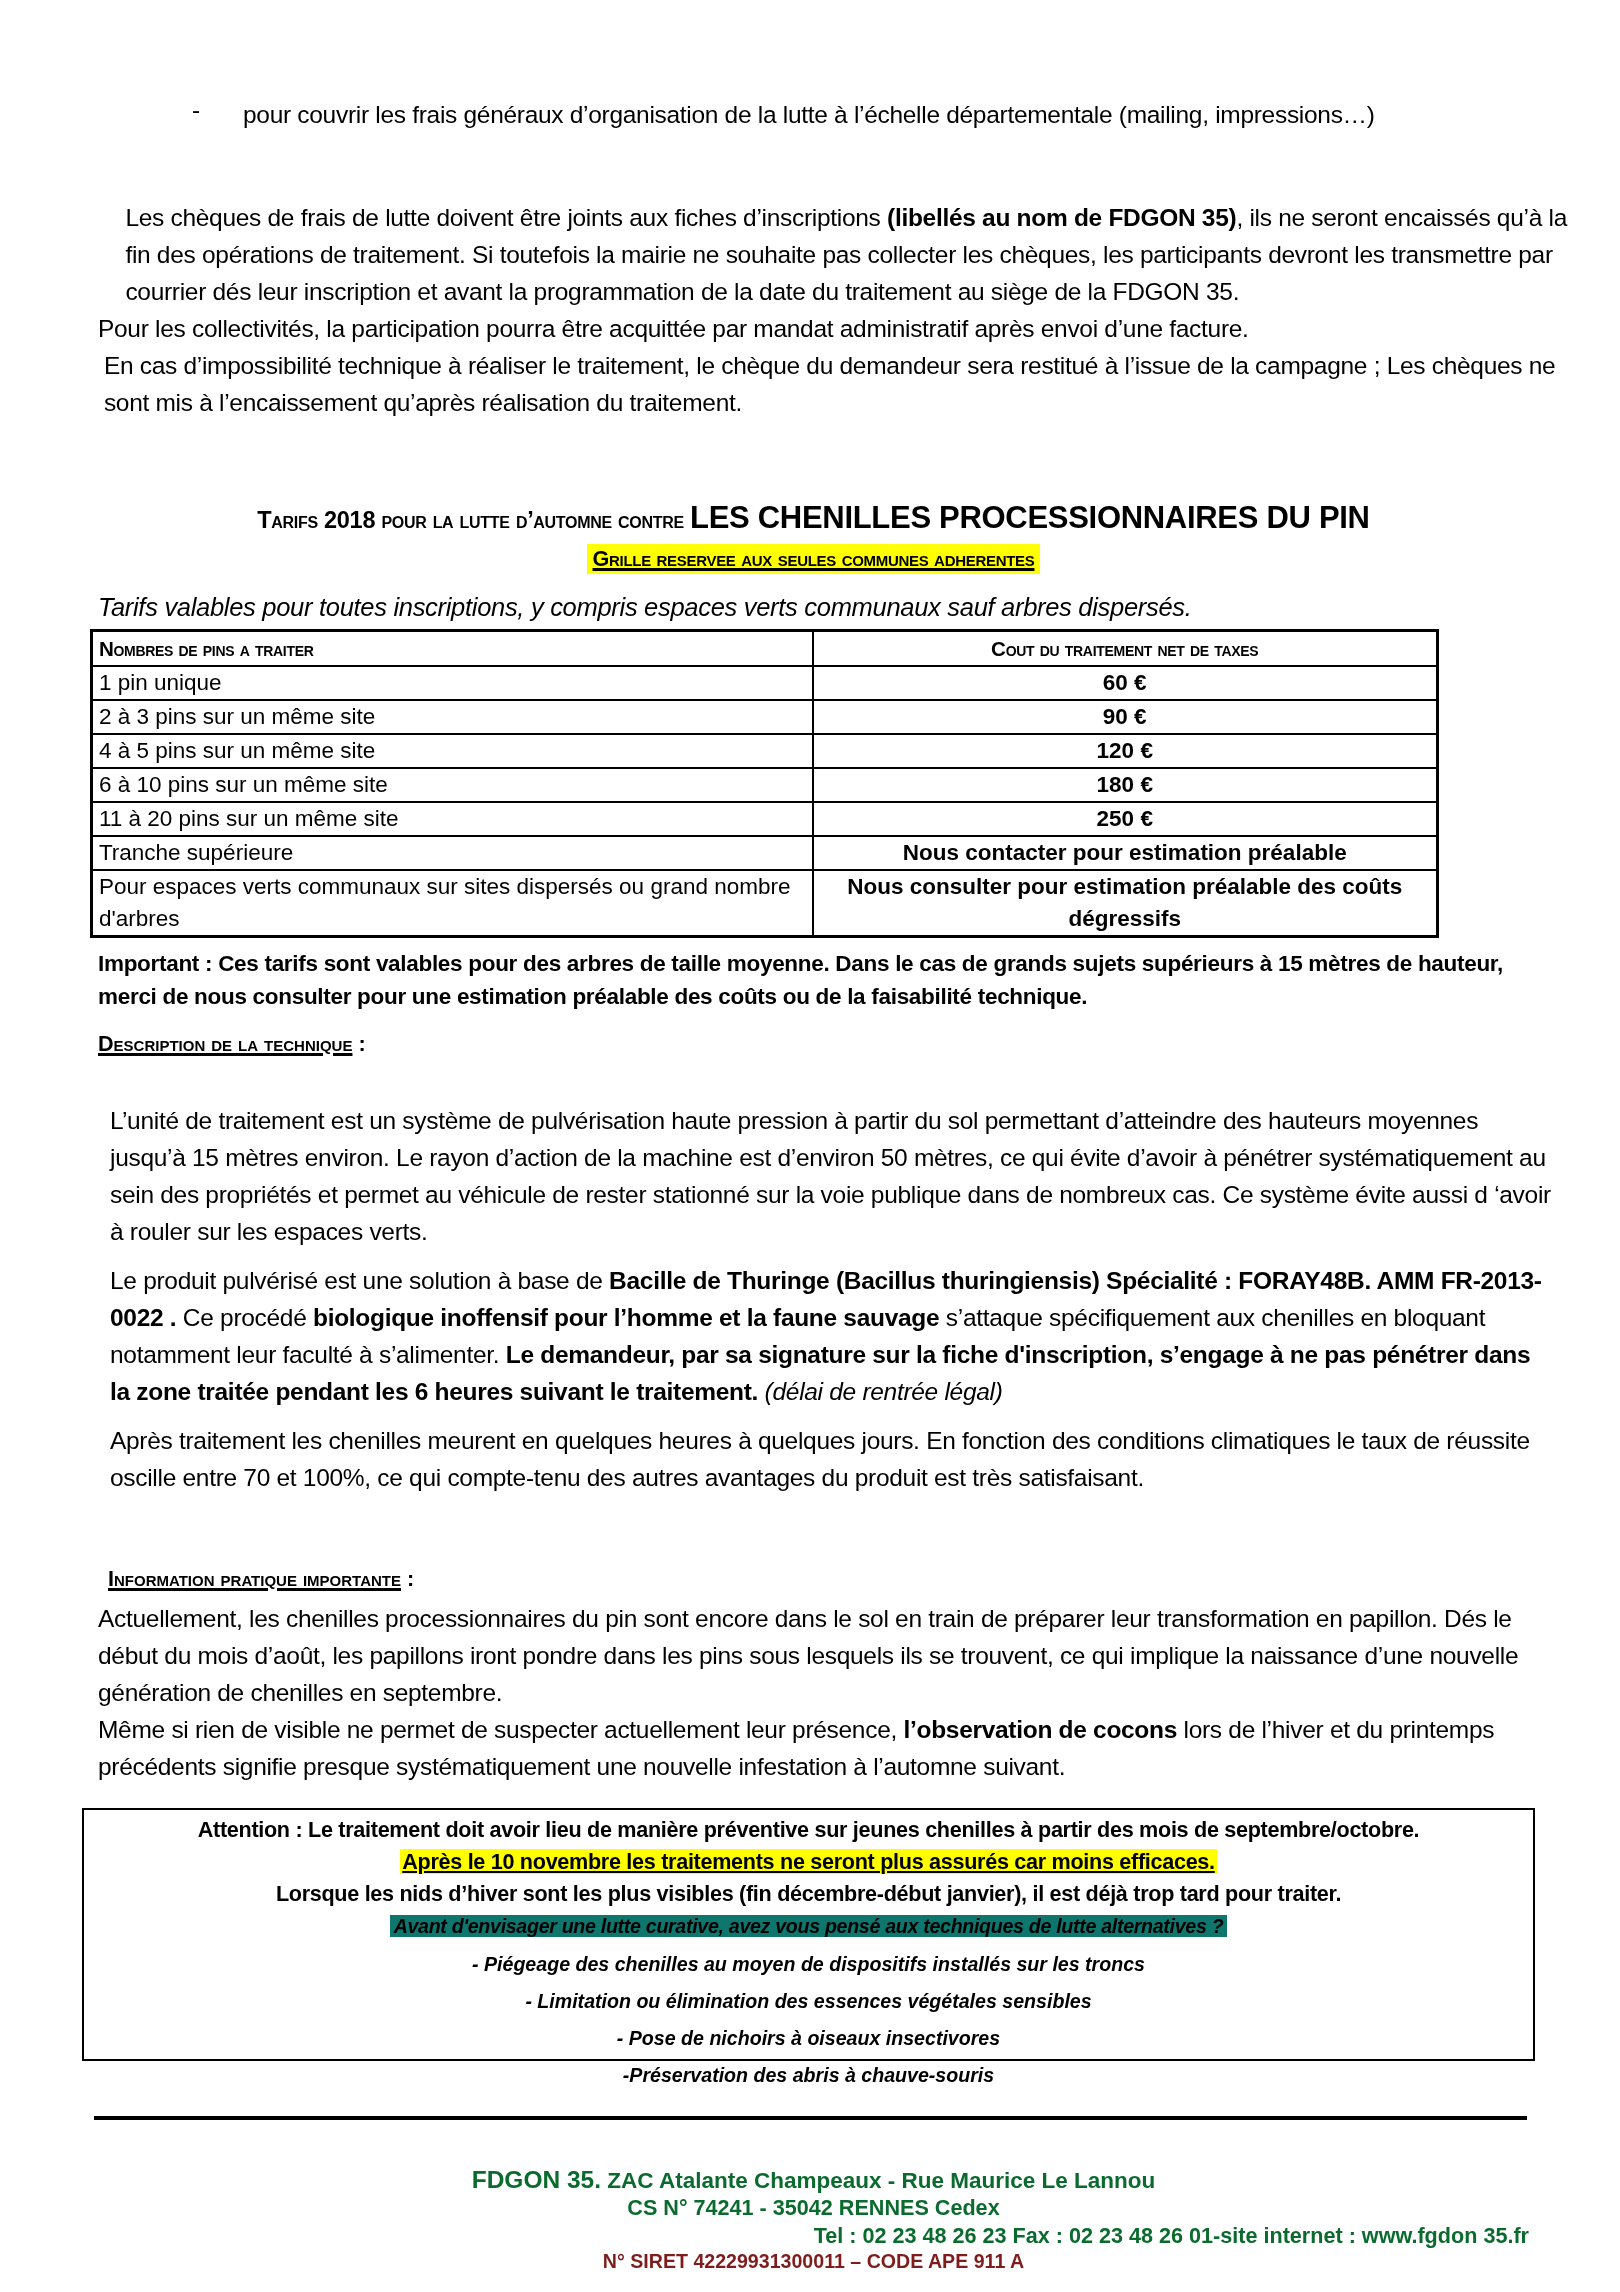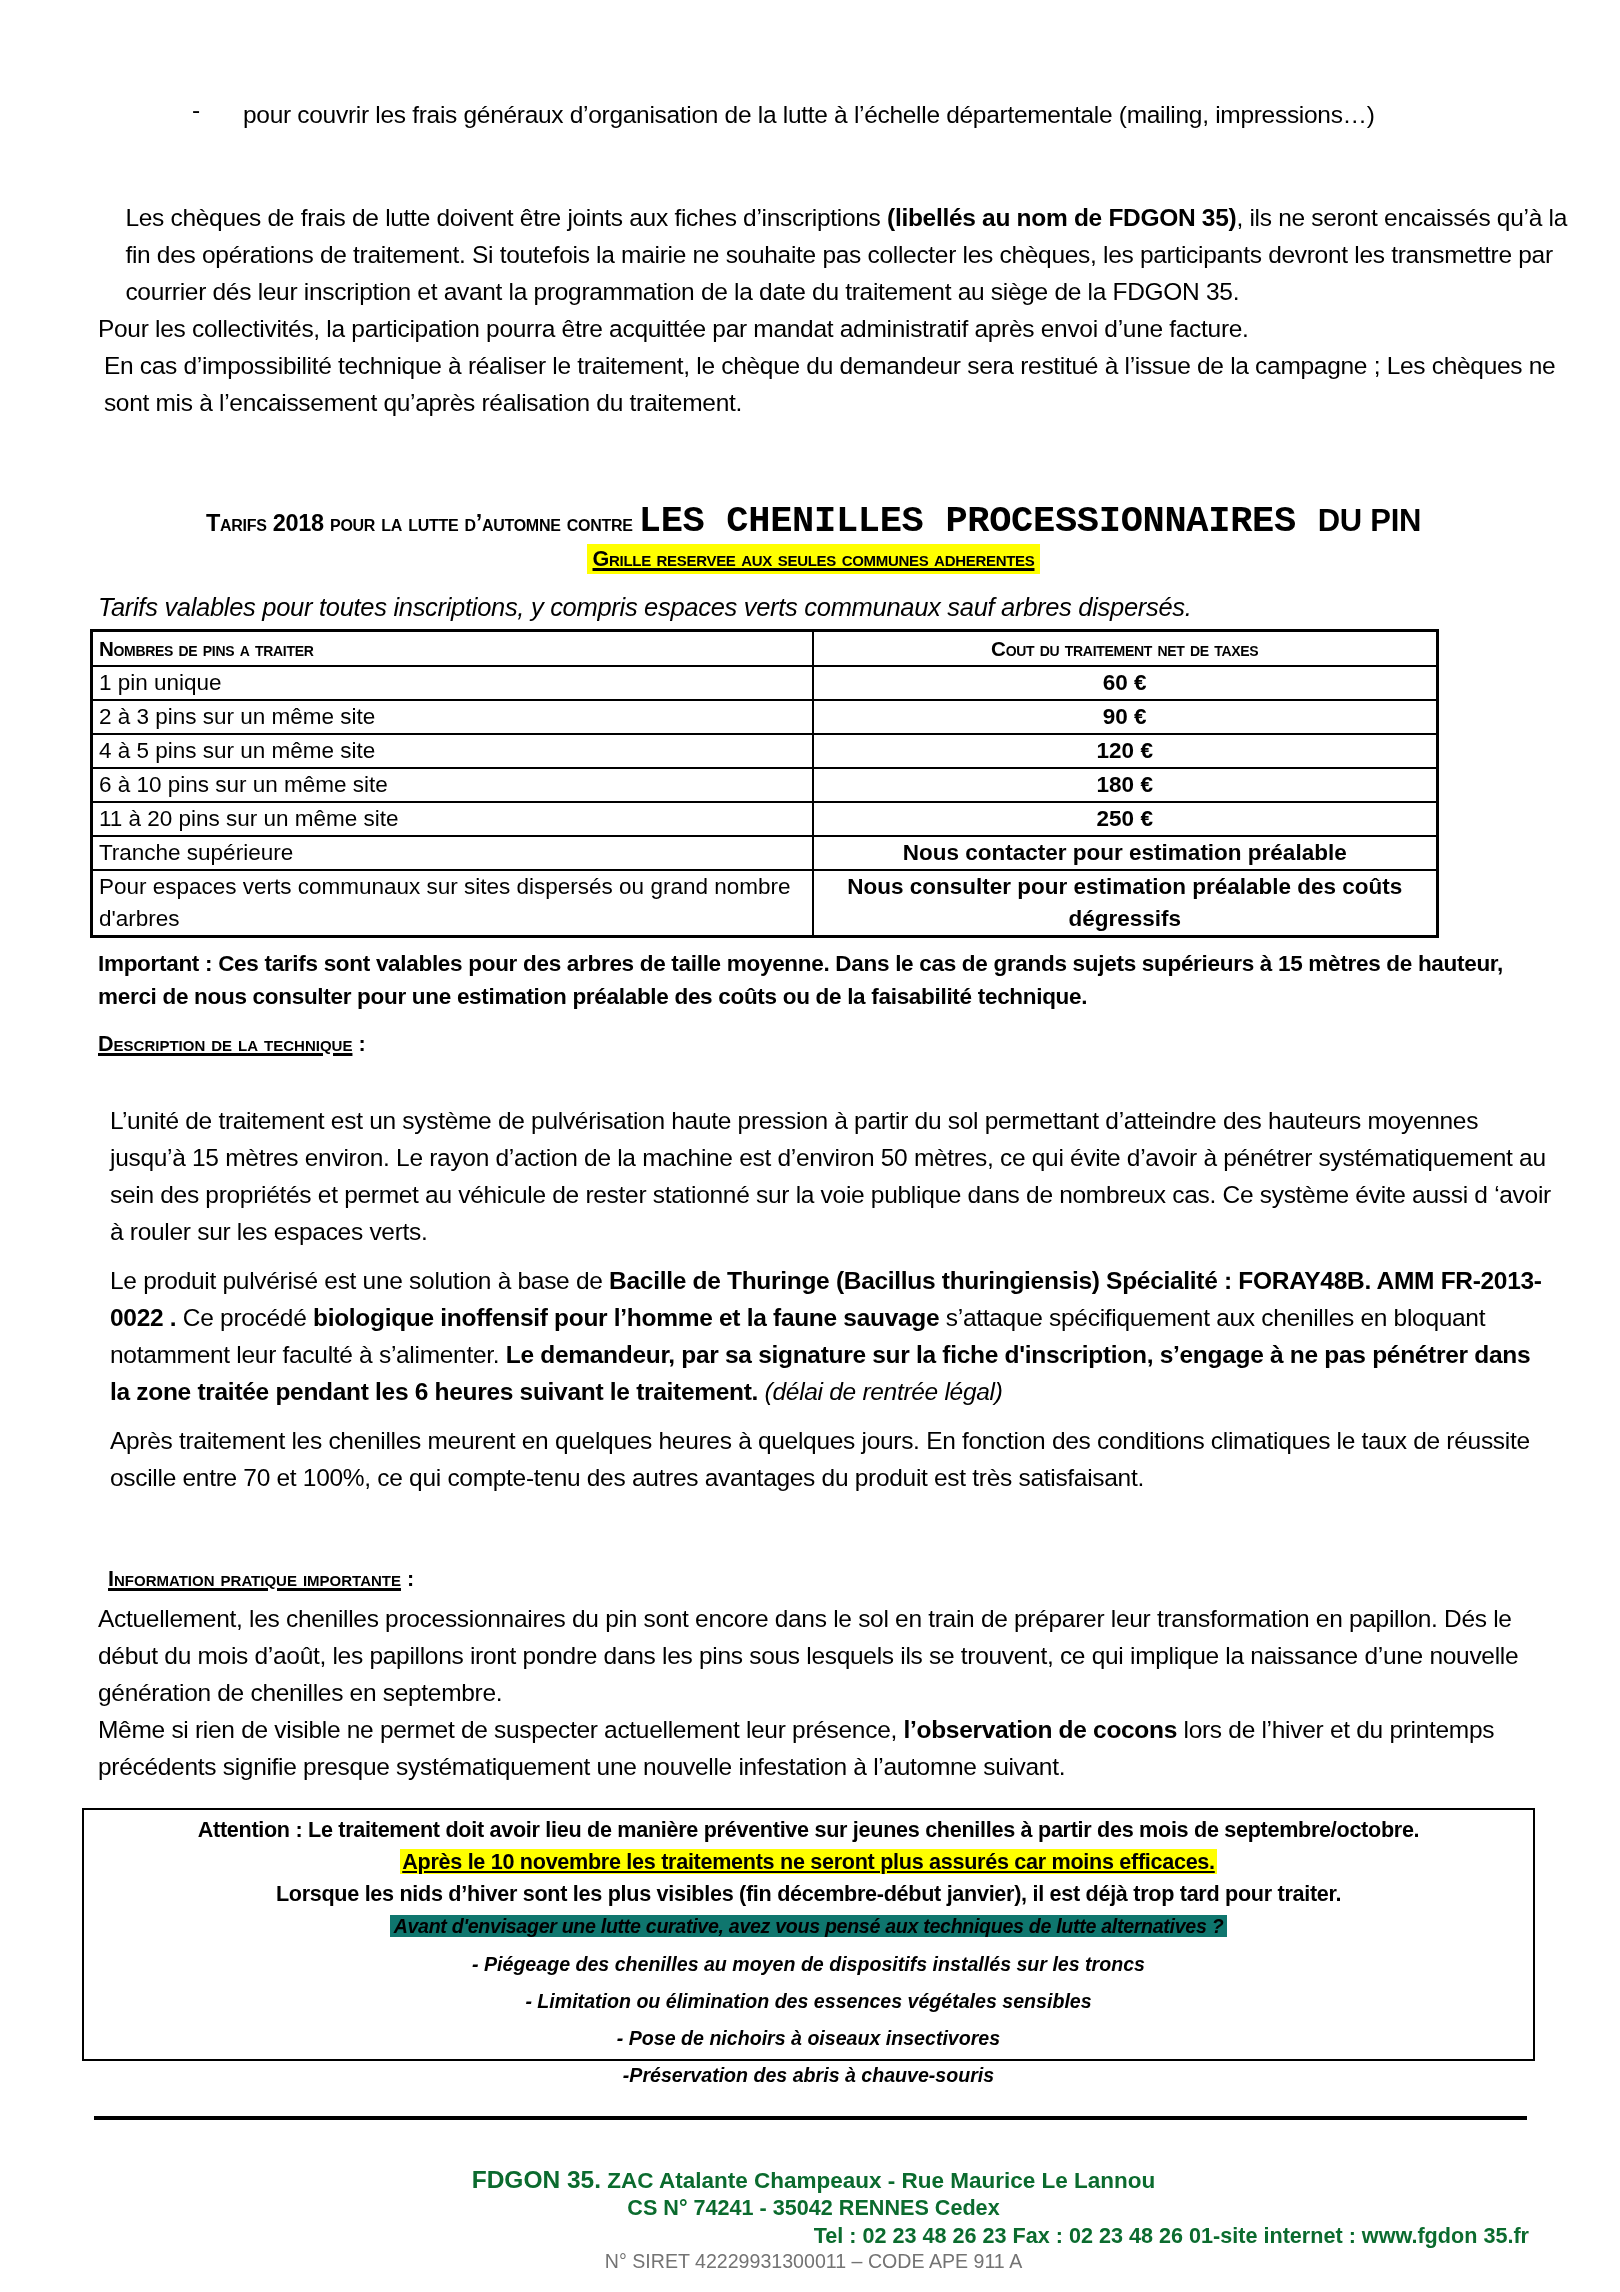--- a/index.html
+++ b/index.html
@@ -21,21 +21,21 @@
   #cheques-para { left: 98px; top: 199px; width: 1470px; }
   #cheques-para p { margin: 0; }
   .indent-3 { padding-left: 27.4px; }
   .indent-1 { padding-left: 5.9px; }
 
   
   #tariff-title {
     left: 98px; top: 500px; width: 1431px; text-align: center;
     font-weight: bold; font-size: 23.5px; letter-spacing: -0.3px;
   }
-  #tariff-title .big { font-size: 37px; font-family: Liberation Mono, monospace; }
+  #tariff-title .big { font-size: 31px; }
   #tariff-title .huge { font-size: 31px; }
   #grid-subtitle-wrap { left: 98px; top: 544px; width: 1431px; text-align: center; }
   #grid-subtitle {
     display: inline-block; background: #ffff00; font-weight: bold; font-size: 21.6px;
     padding: 2px 5.9px; text-decoration: underline; text-decoration-thickness: 2.9px;
     font-variant: small-caps; letter-spacing: -0.3px;
   }
   #tariff-note { left: 98px; top: 593px; font-style: italic; font-size: 25.5px; letter-spacing: -0.3px; }
 
   
@@ -85,21 +85,21 @@
   .hl-green { background: #0f766e; padding: 0 3.9px; font-style: italic; font-size: 19.6px; }
   #attention-box .alt { font-style: italic; font-size: 19.6px; line-height: 29px; margin-top: 8px; }
 
   
   #footer-rule { left: 94px; top: 2116px; width: 1433px; height: 3.9px; background: #000; }
   #footer { left: 98px; top: 2166px; width: 1431px; text-align: center; color: #0b6b2e; font-weight: bold; }
   #footer .f1 { font-size: 22.5px; line-height: 27.4px; }
   #footer .f1 .org { font-size: 24.5px; }
   #footer .f2 { font-size: 21.6px; line-height: 27.4px; }
   #footer .f3 { font-size: 21.6px; line-height: 27.4px; text-align: right; }
-  #footer .f4 { font-size: 19.6px; line-height: 25.5px; font-weight: normal; color: #737373; }
+  #footer .f4 { font-size: 19.6px; line-height: 25.5px; font-weight: bold; color: #7f1d1d; }
 </style>
 </head>
 <body>
 
 <div id="bullet-dash" class="abs">-</div>
 <div id="bullet-text" class="abs body-text">pour couvrir les frais généraux d’organisation de la lutte à l’échelle départementale (mailing, impressions…)</div>
 
 <div id="cheques-para" class="abs body-text">
   <p class="indent-3"><span>Les chèques de frais de lutte doivent être joints aux fiches d’inscriptions </span><span class="bold">(libellés au nom de FDGON 35)</span><span>, ils ne seront encaissés qu’à la fin des opérations de traitement. Si toutefois la mairie ne souhaite pas collecter les chèques, les participants devront les transmettre par courrier dés leur inscription et avant la programmation de la date du traitement au siège de la FDGON 35.</span></p>
   <p>Pour les collectivités, la participation pourra être acquittée par mandat administratif après envoi d’une facture.</p>

